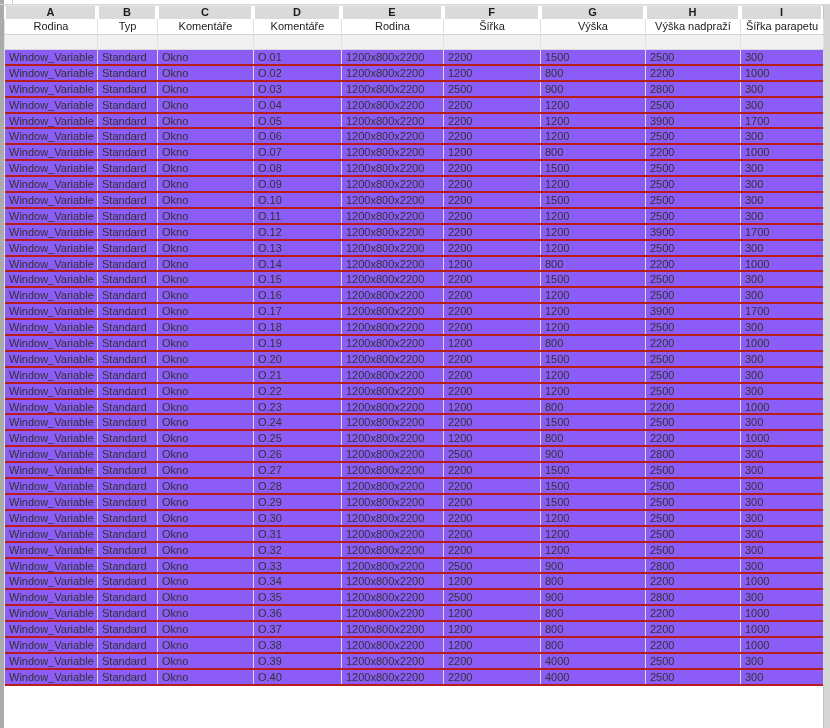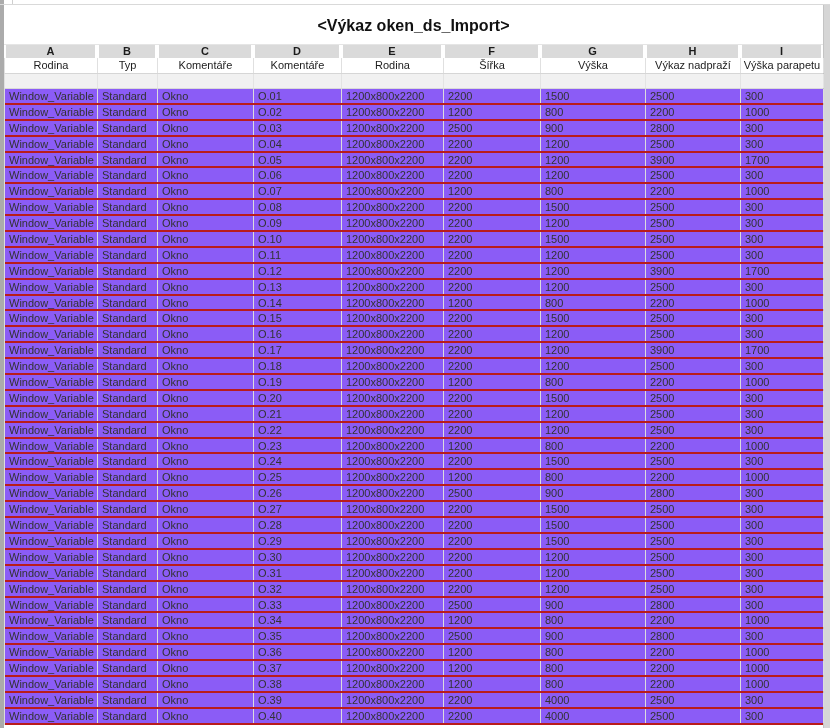--- a/index.html
+++ b/index.html
@@ -47,23 +47,20 @@
 </head>
 <body>
 
 <div class="corner-notch"></div>
 <div class="edge-left"></div>
 <div class="edge-top"></div>
 <div class="edge-right"></div>
 
 <div class="sheet">
 
-  <div class="title-bar">
-    <span class="title-text">&lt;Výkaz oken_ds_Import&gt;</span>
-  </div>
 
   <div class="letters-row">
     <div class="letter-cell c0">A</div>
     <div class="letter-cell c1">B</div>
     <div class="letter-cell c2">C</div>
     <div class="letter-cell c3">D</div>
     <div class="letter-cell c4">E</div>
     <div class="letter-cell c5">F</div>
     <div class="letter-cell c6">G</div>
     <div class="letter-cell c7">H</div>
@@ -71,22 +68,22 @@
   </div>
 
   <div class="names-row">
     <div class="name-cell c0">Rodina</div>
     <div class="name-cell c1">Typ</div>
     <div class="name-cell c2">Komentáře</div>
     <div class="name-cell c3">Komentáře</div>
     <div class="name-cell c4">Rodina</div>
     <div class="name-cell c5">Šířka</div>
     <div class="name-cell c6">Výška</div>
-    <div class="name-cell c7">Výkaz nadpraží</div>
-    <div class="name-cell c8">Výška parapetu</div>
+    <div class="name-cell c7">Výška nadpraží</div>
+    <div class="name-cell c8">Šířka parapetu</div>
   </div>
 
   <div class="blank-row">
     <div class="blank-cell c0"></div>
     <div class="blank-cell c1"></div>
     <div class="blank-cell c2"></div>
     <div class="blank-cell c3"></div>
     <div class="blank-cell c4"></div>
     <div class="blank-cell c5"></div>
     <div class="blank-cell c6"></div>

